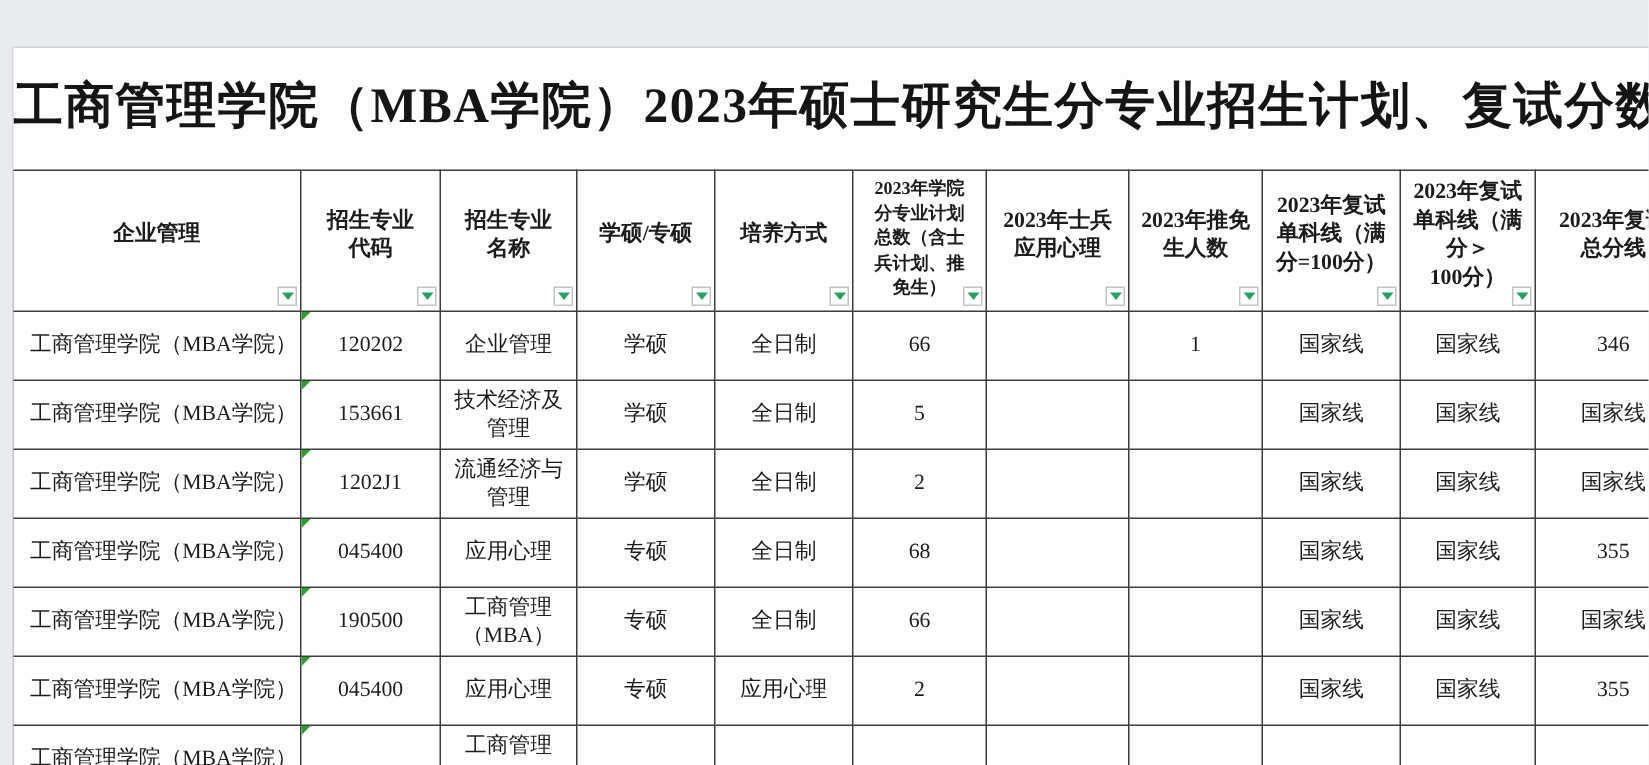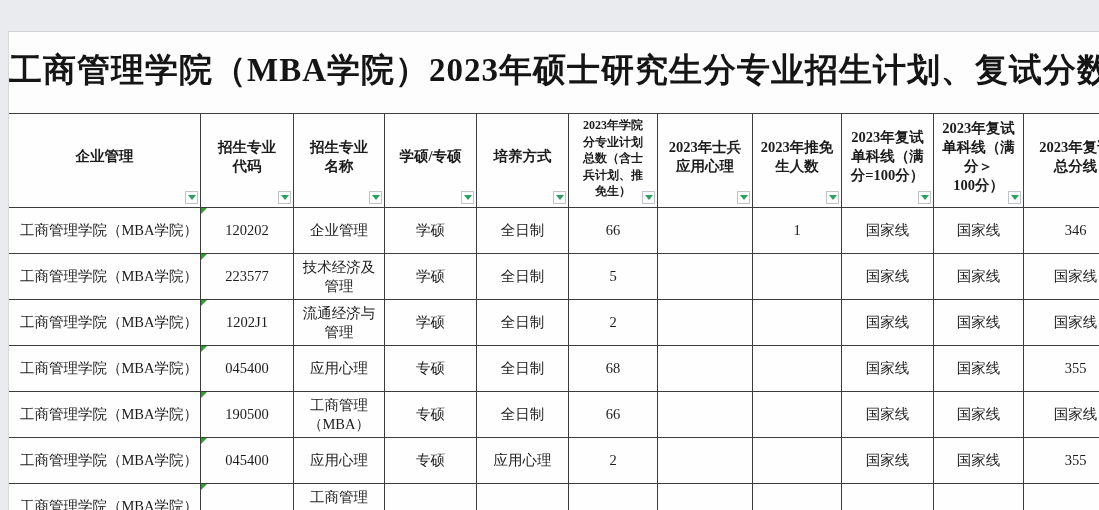--- a/index.html
+++ b/index.html
@@ -151,21 +151,21 @@
           <td class="col-study-mode"><span>全日制</span></td>
           <td class="col-plan-total"><span>66</span></td>
           <td class="col-soldier-plan"><span></span></td>
           <td class="col-exempt-count"><span>1</span></td>
           <td class="col-single-line-100"><span>国家线</span></td>
           <td class="col-single-line-gt100"><span>国家线</span></td>
           <td class="col-total-line"><span>346</span></td>
         </tr>
         <tr>
           <td class="col-college"><span>工商管理学院（MBA学院）</span></td>
-          <td class="col-code"><span class="corner-mark"></span><span>223577</span></td>
+          <td class="col-code"><span class="corner-mark"></span><span>153661</span></td>
           <td class="col-major"><span>技术经济及
 管理</span></td>
           <td class="col-degree-type"><span>学硕</span></td>
           <td class="col-study-mode"><span>全日制</span></td>
           <td class="col-plan-total"><span>5</span></td>
           <td class="col-soldier-plan"><span></span></td>
           <td class="col-exempt-count"><span></span></td>
           <td class="col-single-line-100"><span>国家线</span></td>
           <td class="col-single-line-gt100"><span>国家线</span></td>
           <td class="col-total-line"><span>国家线</span></td>

